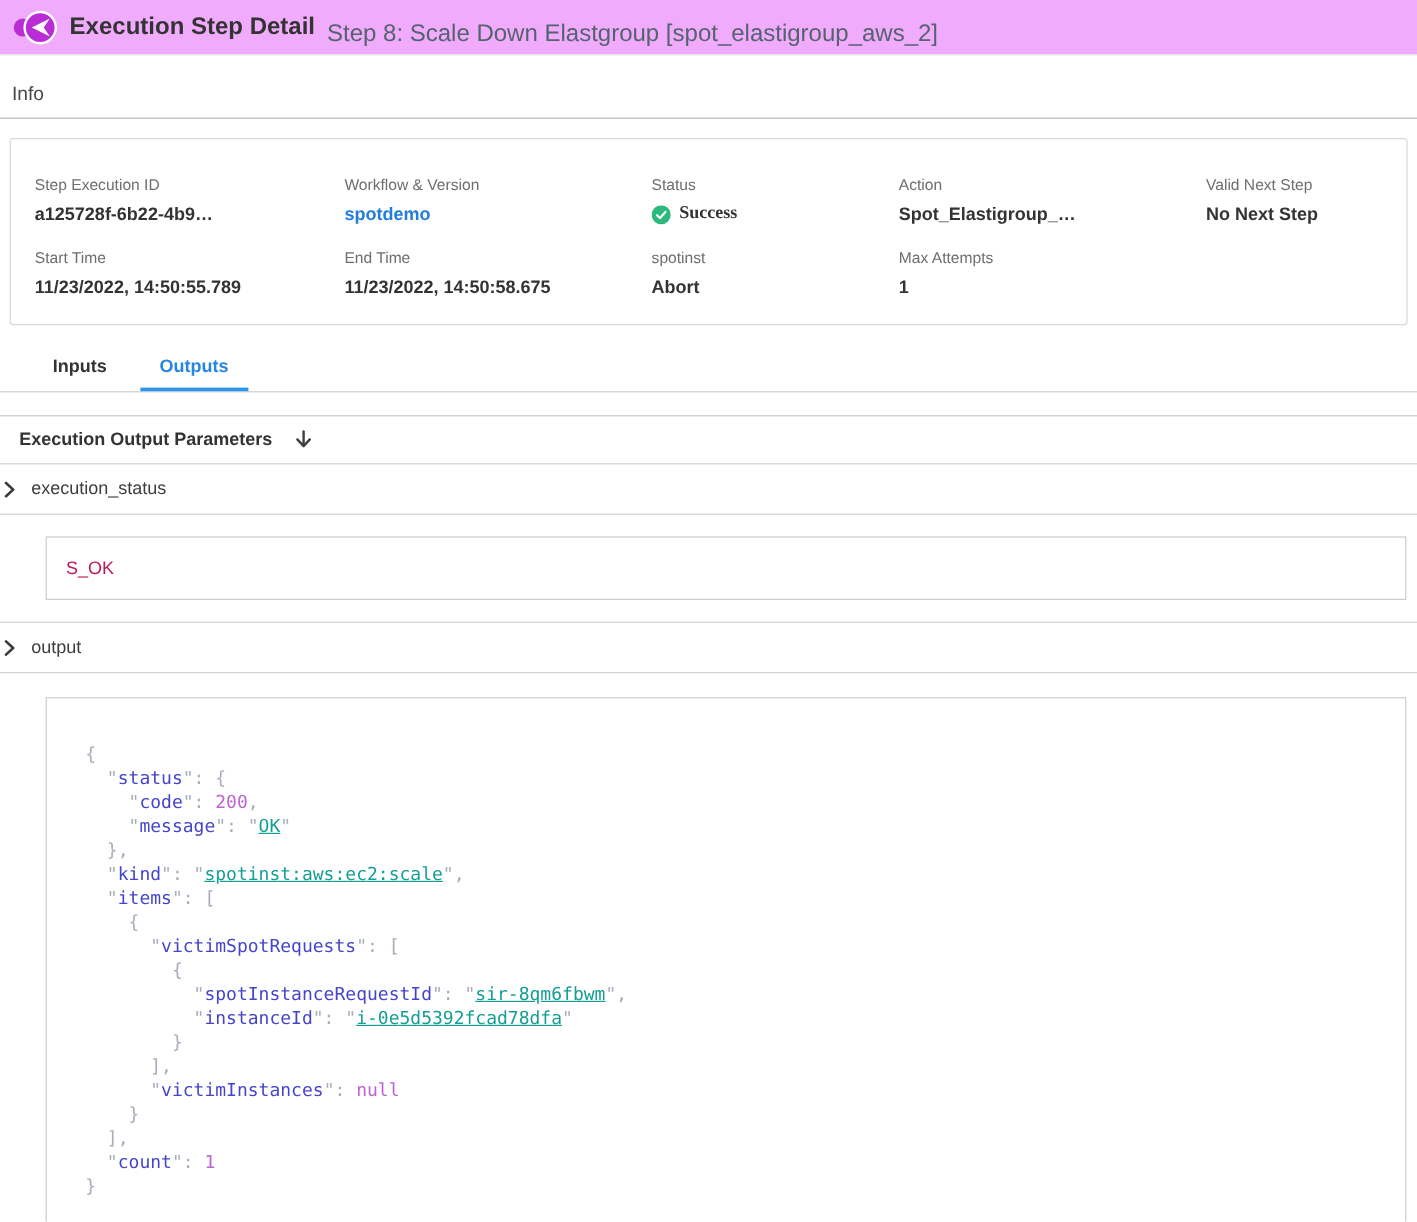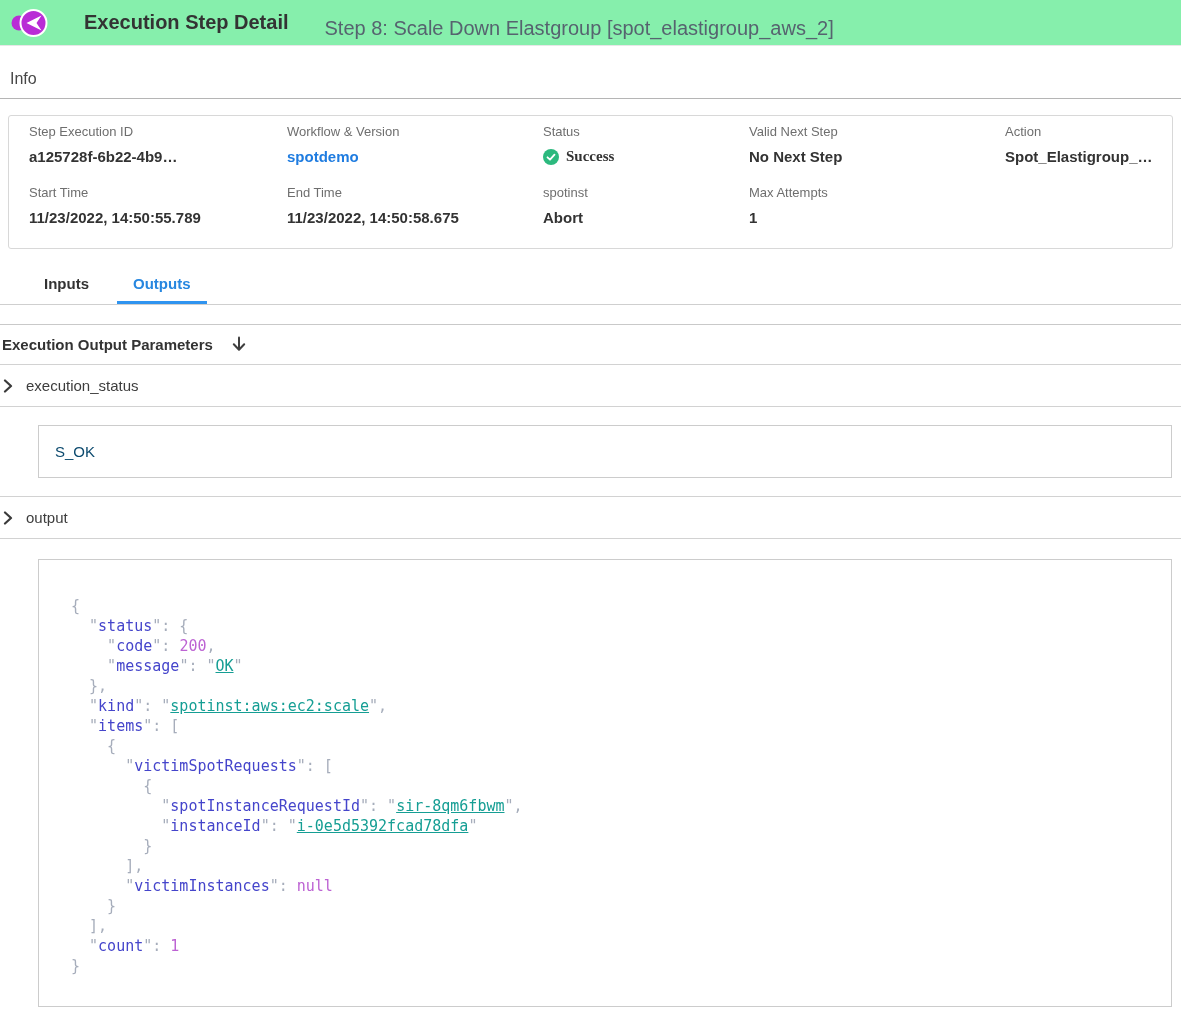--- a/index.html
+++ b/index.html
@@ -7,35 +7,34 @@
   body {
     width: 1181px; height: 1018px;
     font-family: "Liberation Sans", "DejaVu Sans", sans-serif;
     color: #333; overflow: hidden;
   }
 
   
   .header {
     height: 46px; display: flex; align-items: center;
     padding-left: 10px; border-bottom: 1px solid #e7e7e7;
-    background: #86efac;
-    gap: 26px;
+    background: #f0abfc;
   }
   .logo { width: 38px; height: 30px; margin-right: 10px; flex: 0 0 auto; }
   .page-title { font-size: 20px; font-weight: 700; color: #333; margin-right: 10px; white-space: nowrap; }
   .page-subtitle { font-size: 20px; font-weight: 400; color: #56636f; white-space: nowrap; margin-top: 12px; }
 
   
   .info-label { font-size: 16px; color: #474747; padding: 24px 0 10px 10px; }
   .section-line { border: none; border-top: 1px solid #b5b5b5; }
 
   .info-card {
     margin: 16px 8px 12px 8px;
     border: 1px solid #d8d8d8; border-radius: 3px;
-    padding: 8px 20px 22px 20px;
+    padding: 30px 20px 22px 20px;
     display: grid;
     grid-template-columns: 258px 256px 206px 256px auto;
     row-gap: 20px;
     background: #fff;
   }
   .field-label { font-size: 13px; color: #6e6e6e; margin-bottom: 9px; }
   .field-value { font-size: 15px; color: #333; font-weight: 600; }
   .field-value.link { color: #1f7ce0; cursor: pointer; }
   .status-value { display: flex; align-items: center; gap: 7px; font-family: Liberation Serif, serif; }
   .check-icon { width: 16px; height: 16px; flex: 0 0 auto; }
@@ -50,38 +49,38 @@
     padding: 6px 16px 9px 16px; margin-right: 12px;
     border-bottom: 3px solid transparent; cursor: pointer;
   }
   .tab.active { color: #2787e0; border-bottom-color: #2f94f0; }
 
   .spacer-20 { height: 19px; }
 
   
   .params-header {
     display: flex; align-items: center;
-    padding: 11px 0 11px 2px;
+    padding: 11px 0 11px 16px;
     border-top: 1px solid #c9c9c9; border-bottom: 1px solid #d2d2d2;
   }
   .params-title { font-size: 15px; font-weight: 600; color: #333; }
   .dl-icon { width: 16px; height: 17px; margin-left: 18px; cursor: pointer; }
 
   .param-row {
     display: flex; align-items: center;
     height: 42px; padding-left: 3px;
     border-bottom: 1px solid #d2d2d2; cursor: pointer;
   }
   .chev-icon { width: 10px; height: 14px; margin-right: 13px; }
   .param-name { font-size: 15px; color: #3d3d3d; }
 
   .value-box {
     margin: 18px 9px 18px 38px;
     border: 1px solid #cccccc;
-    padding: 17px 16px; font-size: 15px; color: #0c4a6e;
+    padding: 17px 16px; font-size: 15px; color: #be185d;
     background: #fff;
   }
 
   .code-box {
     margin: 20px 9px 12px 38px;
     border: 1px solid #cccccc;
     padding: 36px 16px 30px 32px;
     min-height: 447px;
     background: #fff;
   }
@@ -124,26 +123,26 @@
     <div class="field-label">Status</div>
     <div class="field-value status-value">
       <svg class="check-icon" viewBox="0 0 16 16" aria-hidden="true">
         <circle cx="8" cy="8" r="8" fill="#2cb97e"></circle>
         <polyline points="4.5,8.3 7,10.7 11.5,5.6" fill="none" stroke="#ffffff" stroke-width="1.8" stroke-linecap="round" stroke-linejoin="round"></polyline>
       </svg>
       <span>Success</span>
     </div>
   </div>
   <div>
+    <div class="field-label">Action</div>
+    <div class="field-value">Spot_Elastigroup_…</div>
+  </div>
+  <div>
     <div class="field-label">Valid Next Step</div>
     <div class="field-value">No Next Step</div>
-  </div>
-  <div>
-    <div class="field-label">Action</div>
-    <div class="field-value">Spot_Elastigroup_…</div>
   </div>
 
   <div>
     <div class="field-label">Start Time</div>
     <div class="field-value">11/23/2022, 14:50:55.789</div>
   </div>
   <div>
     <div class="field-label">End Time</div>
     <div class="field-value">11/23/2022, 14:50:58.675</div>
   </div>

